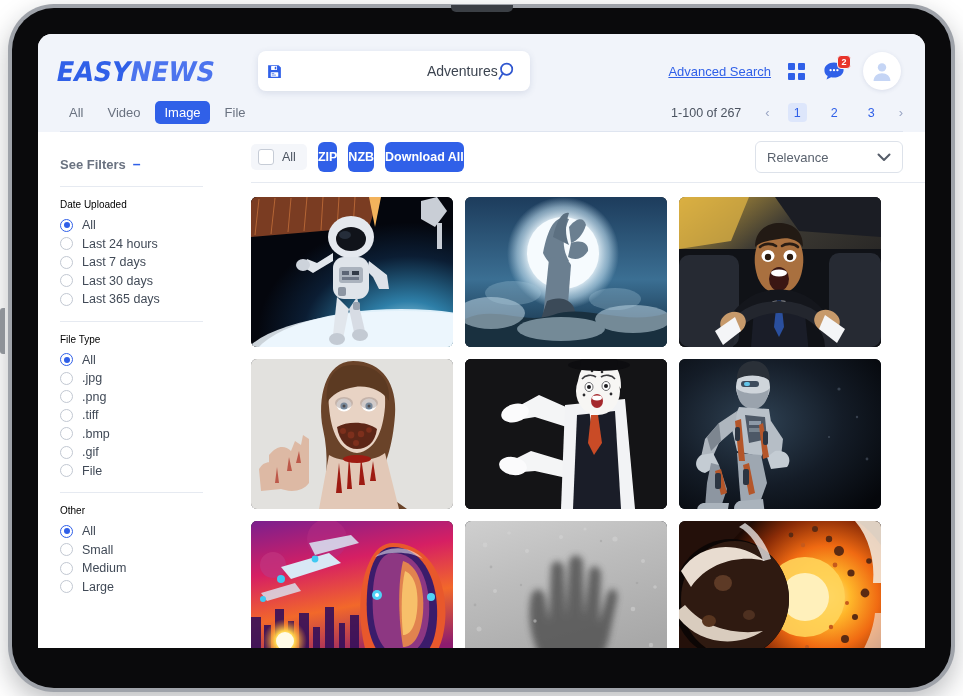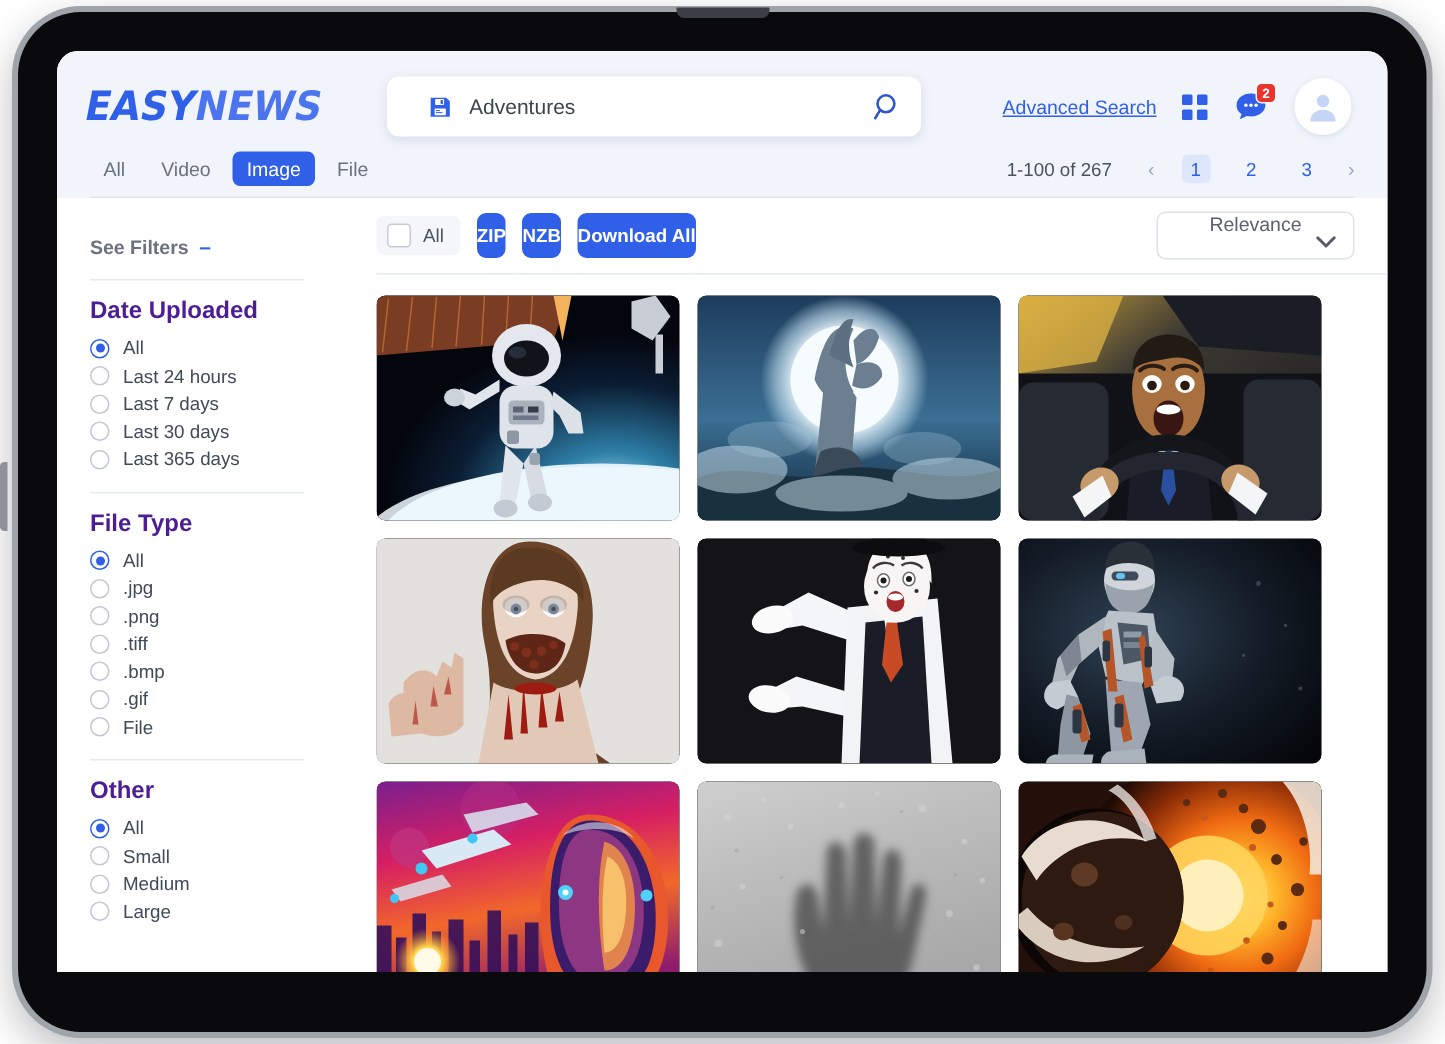--- a/index.html
+++ b/index.html
@@ -75,27 +75,28 @@
     color: #3060e8;
     transform: skewX(-11deg) scaleX(1.04);
     font-stretch: condensed;
     white-space: nowrap;
     user-select: none;
   }
   .logo span.l2 { color: #4c74ee; }
 
   .searchbar {
     margin-left: 46px;
-    width: 356px; height: 40px;
+    width: 272px; height: 40px;
     background: #ffffff;
     border-radius: 8px;
     box-shadow: 0 2px 7px rgba(60,80,130,.14);
     display: flex;
     align-items: center;
-    padding: 0 12px 0 27px;
+    padding: 0 12px 0 8px;
+    text-align: right;
   }
   .searchbar .save-ico { flex: 0 0 auto; line-height: 0; }
   .searchbar .query {
     flex: 1 1 auto;
     margin-left: 11px;
     font-size: 14px;
     color: #3c4450;
     white-space: nowrap;
     overflow: hidden;
   }
@@ -181,21 +182,21 @@
   .see-filters {
     font-size: 13px; color: #6a7280; font-weight: 700;
     display: flex; align-items: center; gap: 7px;
     margin-bottom: 14px;
   }
   .see-filters .minus { color: #3060e8; font-weight: 700; font-size: 14px; }
 
   .fgroup { border-top: 1px solid #e6eaf1; padding: 12px 0 12px 0; width: 143px; }
   .fgroup:first-of-type { border-top: 1px solid #e6eaf1; }
   .fgroup h4 {
-    font-size: 16px; color: #4c1d95; font-weight: 700;
+    font-size: 10px; color: #000000; font-weight: 400;
     margin-bottom: 6px;
   }
   .opt { display: flex; align-items: center; gap: 9px; height: 18.5px; }
   .radio {
     width: 13px; height: 13px; border-radius: 50%;
     border: 1px solid #c2c8d2; background: #fff;
     flex: 0 0 auto; position: relative;
   }
   .radio.on { border-color: #3060e8; }
   .radio.on::after {
@@ -233,27 +234,27 @@
     background: #3060e8; color: #fff;
     border: none; border-radius: 6px;
     font-family: "Liberation Sans", sans-serif;
     font-size: 12.5px; font-weight: 700;
     padding: 8px 0;
     cursor: pointer;
     white-space: nowrap;
   }
   .sortbox {
     margin-left: auto;
-    width: 132px; height: 32px;
+    width: 148px; height: 32px;
     border: 1px solid #dde2ea;
     border-radius: 6px;
     background: #fff;
     display: flex; align-items: center;
     padding: 0 11px;
-    font-size: 13px; color: #5a626e; flex-direction: column;
+    font-size: 13px; color: #5a626e;
   }
   .sortbox .chev { margin-left: auto; line-height: 0; }
 
   .grid {
     flex: 1 1 auto;
     padding: 14px 22px 0 0;
     display: grid;
     grid-template-columns: repeat(3, 202px);
     gap: 12px 12px;
     align-content: start;

